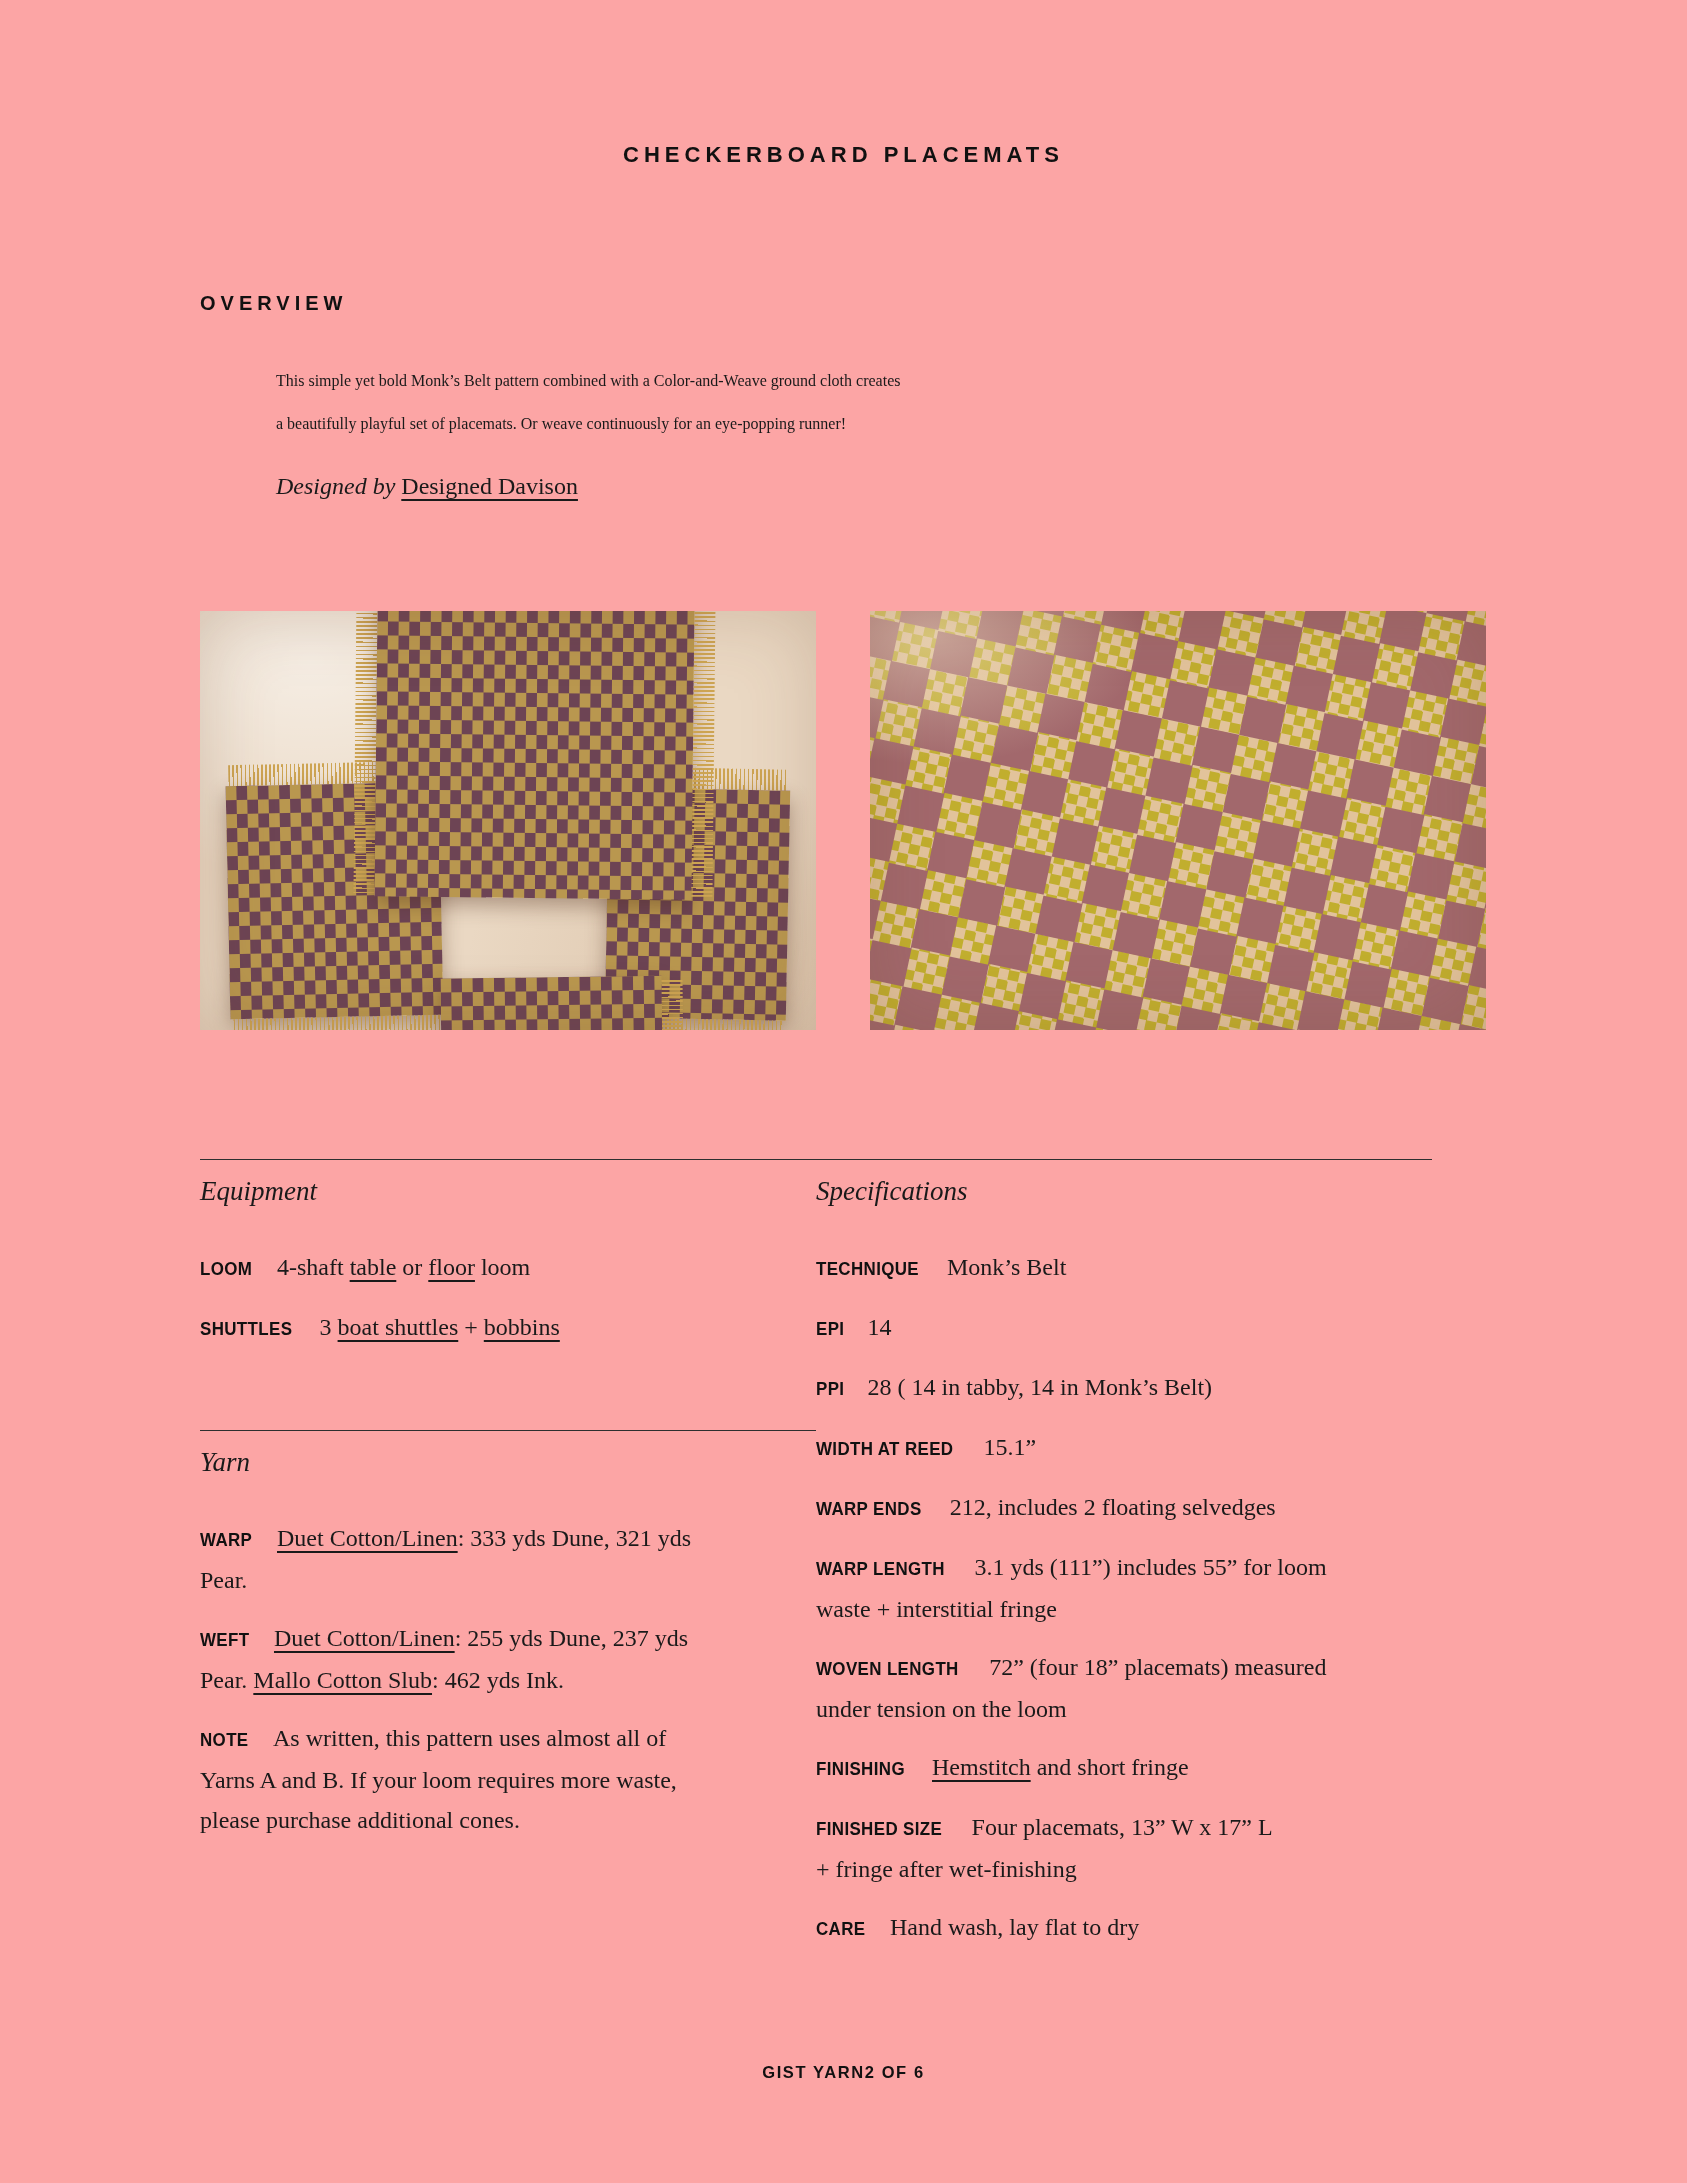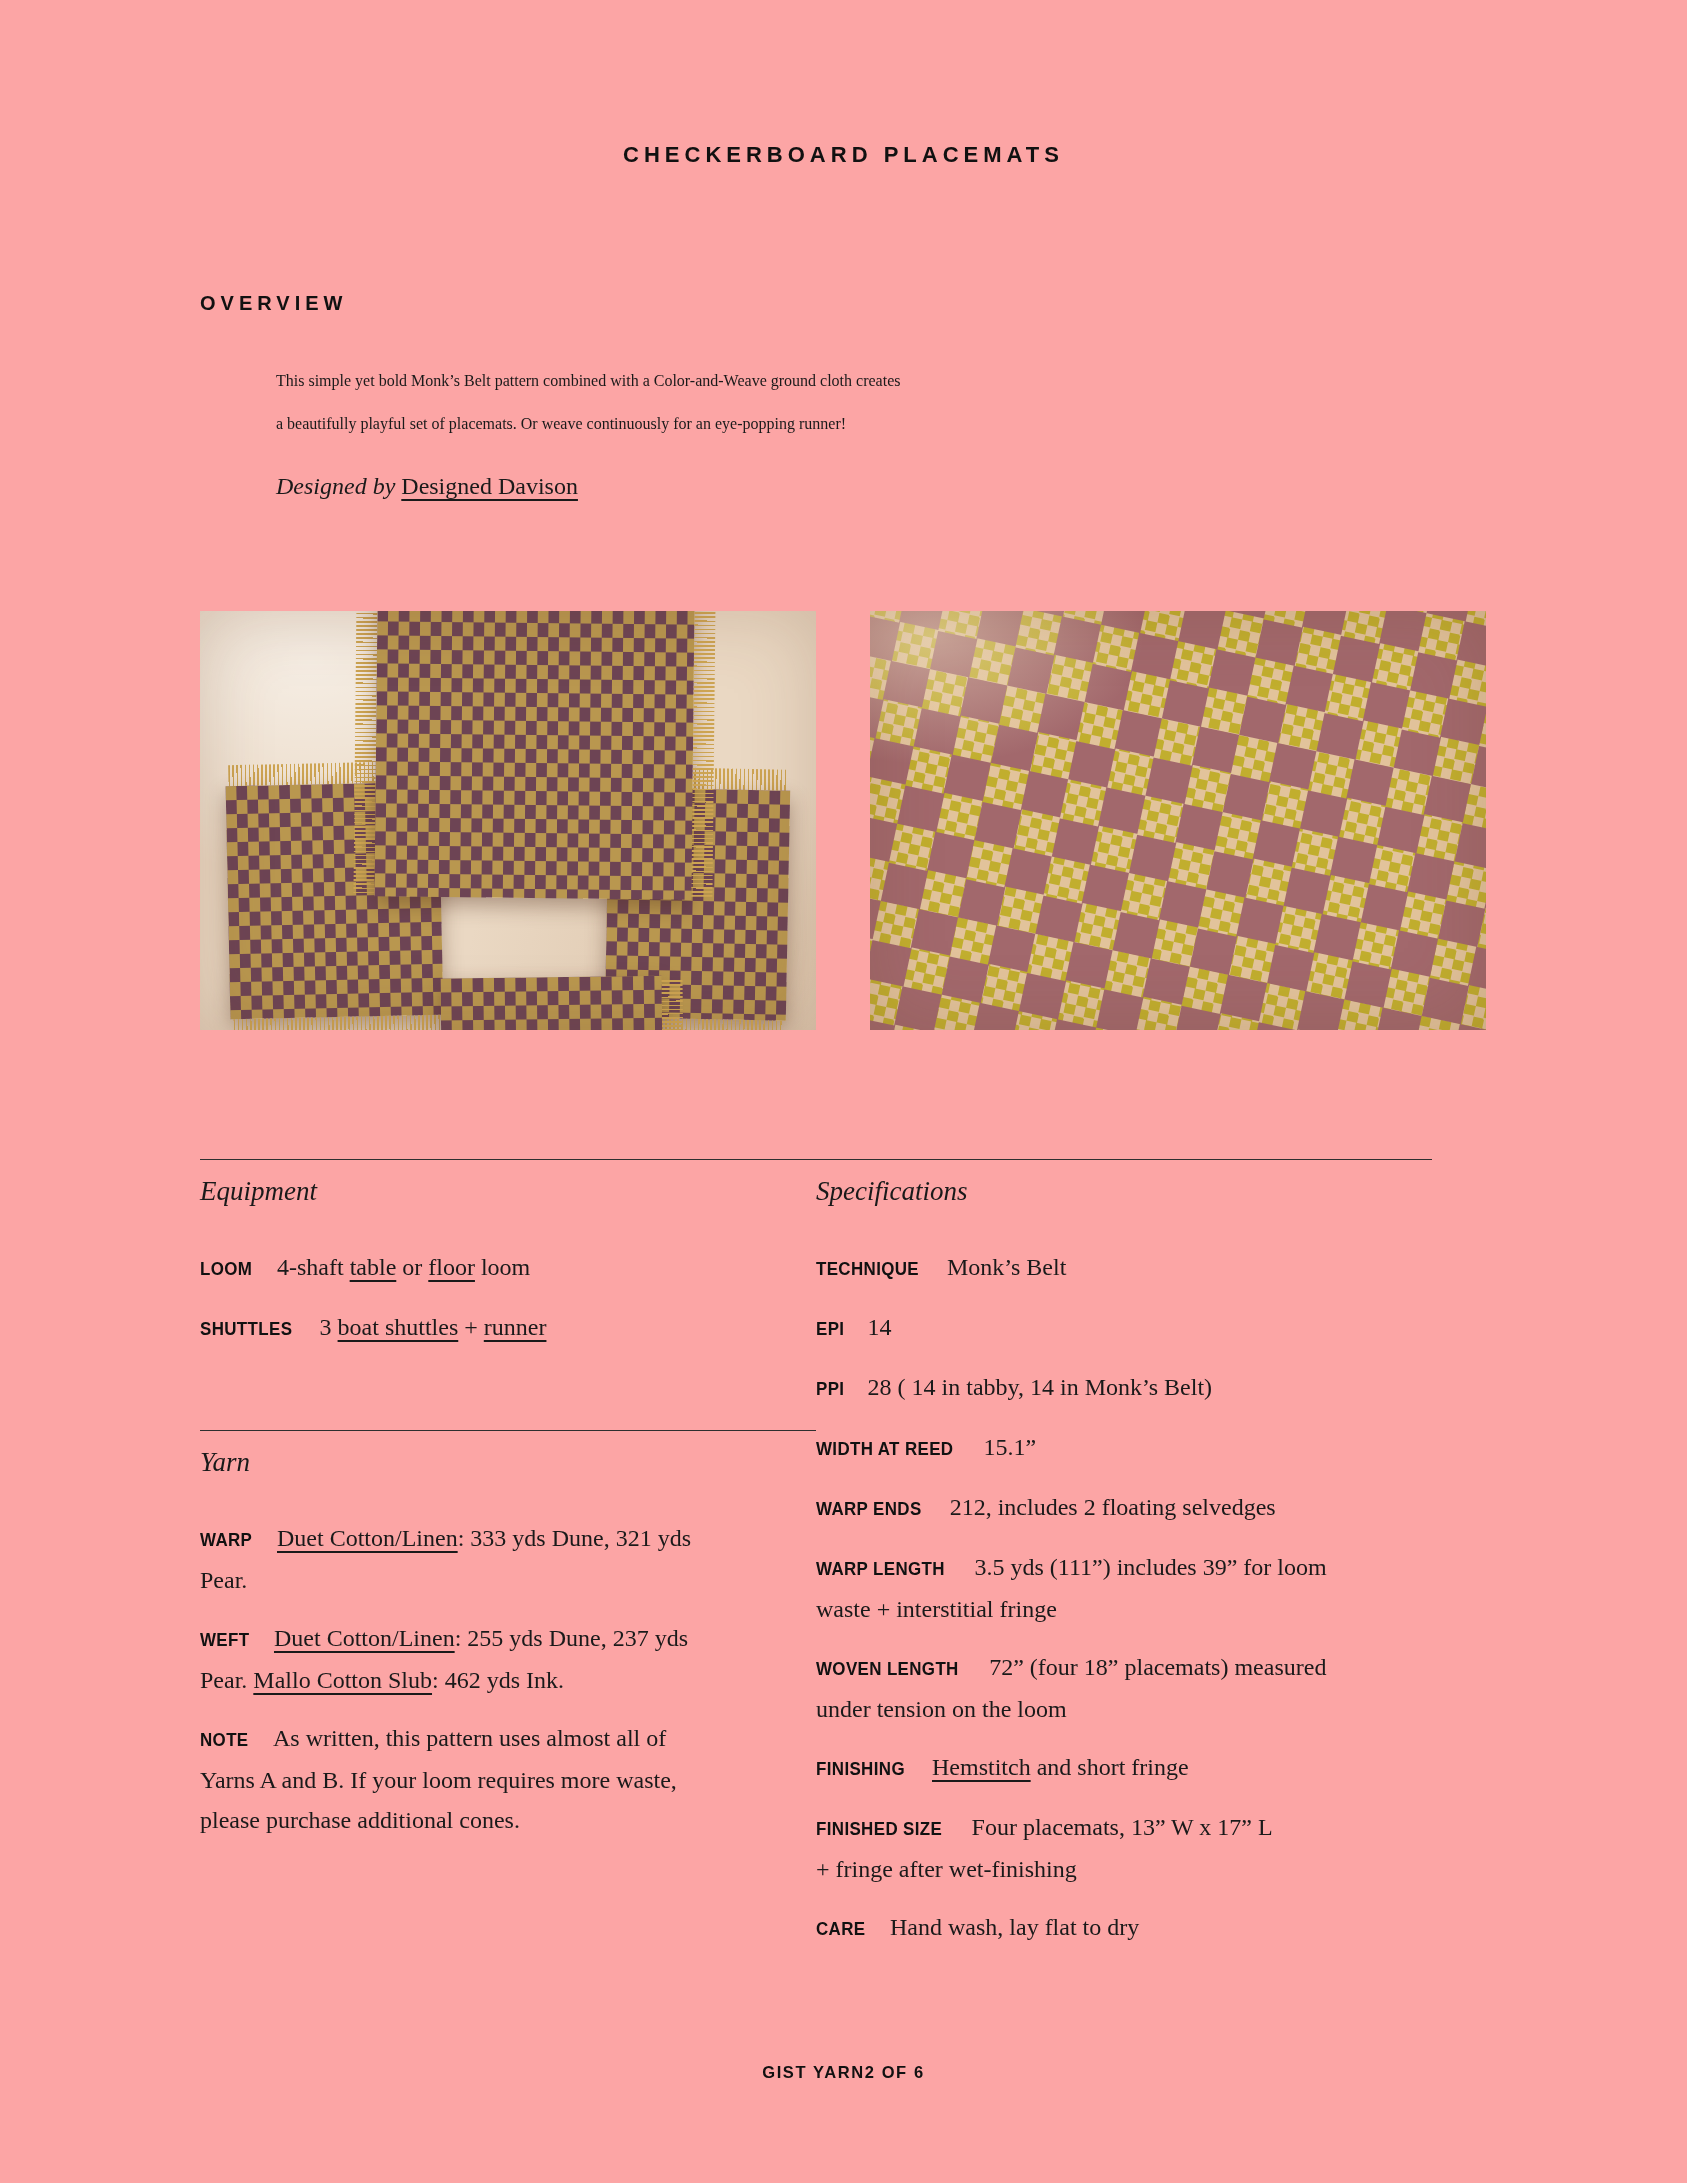--- a/index.html
+++ b/index.html
@@ -144,21 +144,21 @@
   </div>
 
   <div class="columns">
 
     <div class="col">
 
       <section>
         <hr class="sec-rule">
         <h3 class="sec-heading">Equipment</h3>
         <p class="item first"><span class="label">LOOM</span><span>4-shaft </span><span class="lnk">table</span><span> or </span><span class="lnk">floor</span><span> loom</span></p>
-        <p class="item"><span class="label">SHUTTLES</span><span>3 </span><span class="lnk">boat shuttles</span><span> + </span><span class="lnk">runner</span></p>
+        <p class="item"><span class="label">SHUTTLES</span><span>3 </span><span class="lnk">boat shuttles</span><span> + </span><span class="lnk">bobbins</span></p>
       </section>
 
       <section class="mt-sec">
         <hr class="sec-rule">
         <h3 class="sec-heading">Yarn</h3>
         <p class="item first"><span class="label">WARP</span><span class="lnk">Duet Cotton/Linen</span><span>: 333 yds Dune, 321 yds</span><br><span>Pear.</span></p>
         <p class="item"><span class="label">WEFT</span><span class="lnk">Duet Cotton/Linen</span><span>: 255 yds Dune, 237 yds</span><br><span>Pear. </span><span class="lnk">Mallo Cotton Slub</span><span>: 462 yds Ink.</span></p>
         <p class="item"><span class="label">NOTE</span><span>As written, this pattern uses almost all of</span><br><span>Yarns A and B. If your loom requires more waste,</span><br><span>please purchase additional cones.</span></p>
       </section>
 
@@ -167,21 +167,21 @@
     <div class="col">
 
       <section>
         <hr class="sec-rule">
         <h3 class="sec-heading">Specifications</h3>
         <p class="item first"><span class="label">TECHNIQUE</span><span>Monk’s Belt</span></p>
         <p class="item"><span class="label">EPI</span><span>14</span></p>
         <p class="item"><span class="label">PPI</span><span>28 ( 14 in tabby, 14 in Monk’s Belt)</span></p>
         <p class="item"><span class="label">WIDTH AT REED</span><span>15.1”</span></p>
         <p class="item"><span class="label">WARP ENDS</span><span>212, includes 2 floating selvedges</span></p>
-        <p class="item"><span class="label">WARP LENGTH</span><span>3.5 yds (111”) includes 39” for loom</span><br><span>waste + interstitial fringe</span></p>
+        <p class="item"><span class="label">WARP LENGTH</span><span>3.1 yds (111”) includes 55” for loom</span><br><span>waste + interstitial fringe</span></p>
         <p class="item"><span class="label">WOVEN LENGTH</span><span>72” (four 18” placemats) measured</span><br><span>under tension on the loom</span></p>
         <p class="item"><span class="label">FINISHING</span><span class="lnk">Hemstitch</span><span> and short fringe</span></p>
         <p class="item"><span class="label">FINISHED SIZE</span><span>Four placemats, 13” W x 17” L</span><br><span>+ fringe after wet-finishing</span></p>
         <p class="item"><span class="label">CARE</span><span>Hand wash, lay flat to dry</span></p>
       </section>
 
     </div>
 
   </div>
 

